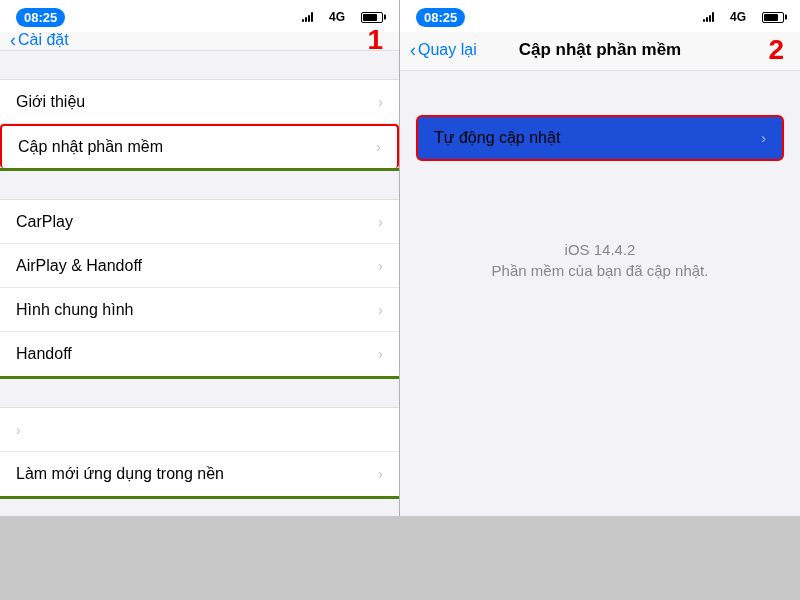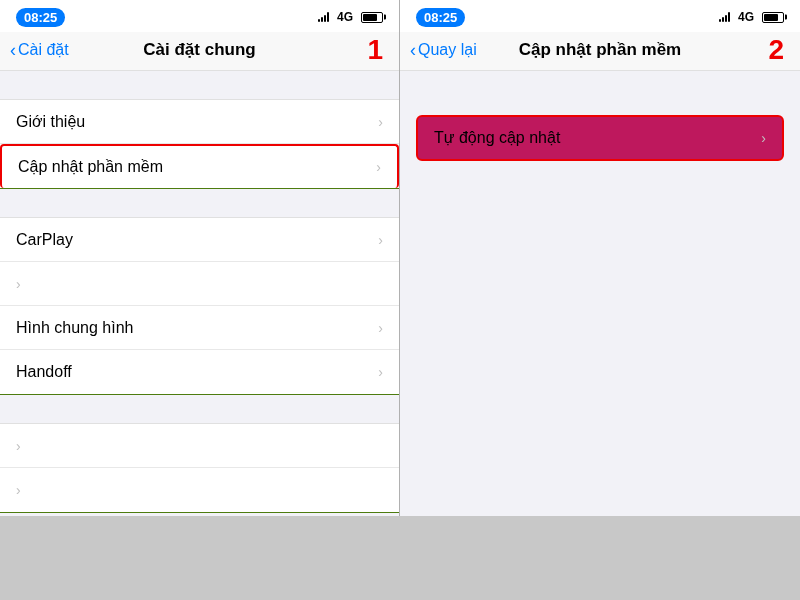--- a/index.html
+++ b/index.html
@@ -39,21 +39,21 @@
       background: #007aff;
       color: #fff;
       border-radius: 10px;
       padding: 2px 8px;
       font-size: 13px;
     }
 
     .status-icons {
       display: flex;
       align-items: center;
-      gap: 8px;
+      gap: 16px;
       font-size: 11px;
       color: #000;
     }
 
     .signal-bars {
       display: flex;
       align-items: flex-end;
       gap: 1px;
       height: 10px;
     }
@@ -147,21 +147,21 @@
     }
 
     .section-gap {
       height: 28px;
       background: #f2f2f7;
     }
 
     .settings-group {
       background: #fff;
       border-top: 1px solid #e0e0e0;
-      border-bottom: 1px solid #4d7c0f;
+      border-bottom: 3px solid #4d7c0f;
     }
 
     .settings-row {
       display: flex;
       align-items: center;
       justify-content: space-between;
       padding: 12px 16px;
       border-bottom: 1px solid #e8e8e8;
       background: #fff;
       min-height: 44px;
@@ -187,21 +187,21 @@
       border-radius: 4px;
       margin: 0 0;
     }
 
     
     .right-panel-content {
       padding: 16px 16px 0;
     }
 
     .auto-update-row {
-      background: #be185d;
+      background: #1d4ed8;
       border: 2.5px solid #e00;
       border-radius: 6px;
       display: flex;
       align-items: center;
       justify-content: space-between;
       padding: 12px 16px;
       min-height: 44px;
       cursor: pointer;
     }
 
@@ -251,21 +251,20 @@
           </div>
       </div>
     </div>
   </div>
 
   <div class="nav-bar">
     <div class="nav-back">
       <span class="nav-back-chevron">‹</span>
       <span>Cài đặt</span>
     </div>
-    <div class="nav-title">Cài đặt chung</div>
     <div class="step-number">1</div>
   </div>
 
   <div class="settings-content">
 
     <div class="section-gap"></div>
     <div class="settings-group">
       <div class="settings-row">
         <span class="row-label">Giới thiệu</span>
         <span class="row-chevron">›</span>
@@ -276,38 +275,40 @@
       </div>
     </div>
 
     <div class="section-gap"></div>
     <div class="settings-group">
       <div class="settings-row">
         <span class="row-label">CarPlay</span>
         <span class="row-chevron">›</span>
       </div>
       <div class="settings-row">
+        <span class="row-label">AirPlay &amp; Handoff</span>
         <span class="row-chevron">›</span>
       </div>
       <div class="settings-row">
         <span class="row-label">Hình chung hình</span>
         <span class="row-chevron">›</span>
       </div>
       <div class="settings-row">
         <span class="row-label">Handoff</span>
         <span class="row-chevron">›</span>
       </div>
     </div>
 
     <div class="section-gap"></div>
     <div class="settings-group">
       <div class="settings-row">
         <span class="row-chevron">›</span>
       </div>
       <div class="settings-row">
+        <span class="row-label">Làm mới ứng dụng trong nền</span>
         <span class="row-chevron">›</span>
       </div>
     </div>
 
   </div>
 </div>
 
 <div class="phone-panel" style="border-right:none;">
 
   <div class="status-bar">
@@ -344,15 +345,19 @@
     <div class="right-panel-content">
 
       <div class="auto-update-row">
         <span class="row-label">Tự động cập nhật</span>
         <span class="row-chevron">›</span>
       </div>
 
 
     </div>
 
+    <div class="update-status">
+      <p class="ios-version">iOS 14.4.2</p>
+      <p class="update-message">Phần mềm của bạn đã cập nhật.</p>
+    </div>
 
   </div>
 </div>
 
 </body></html>

